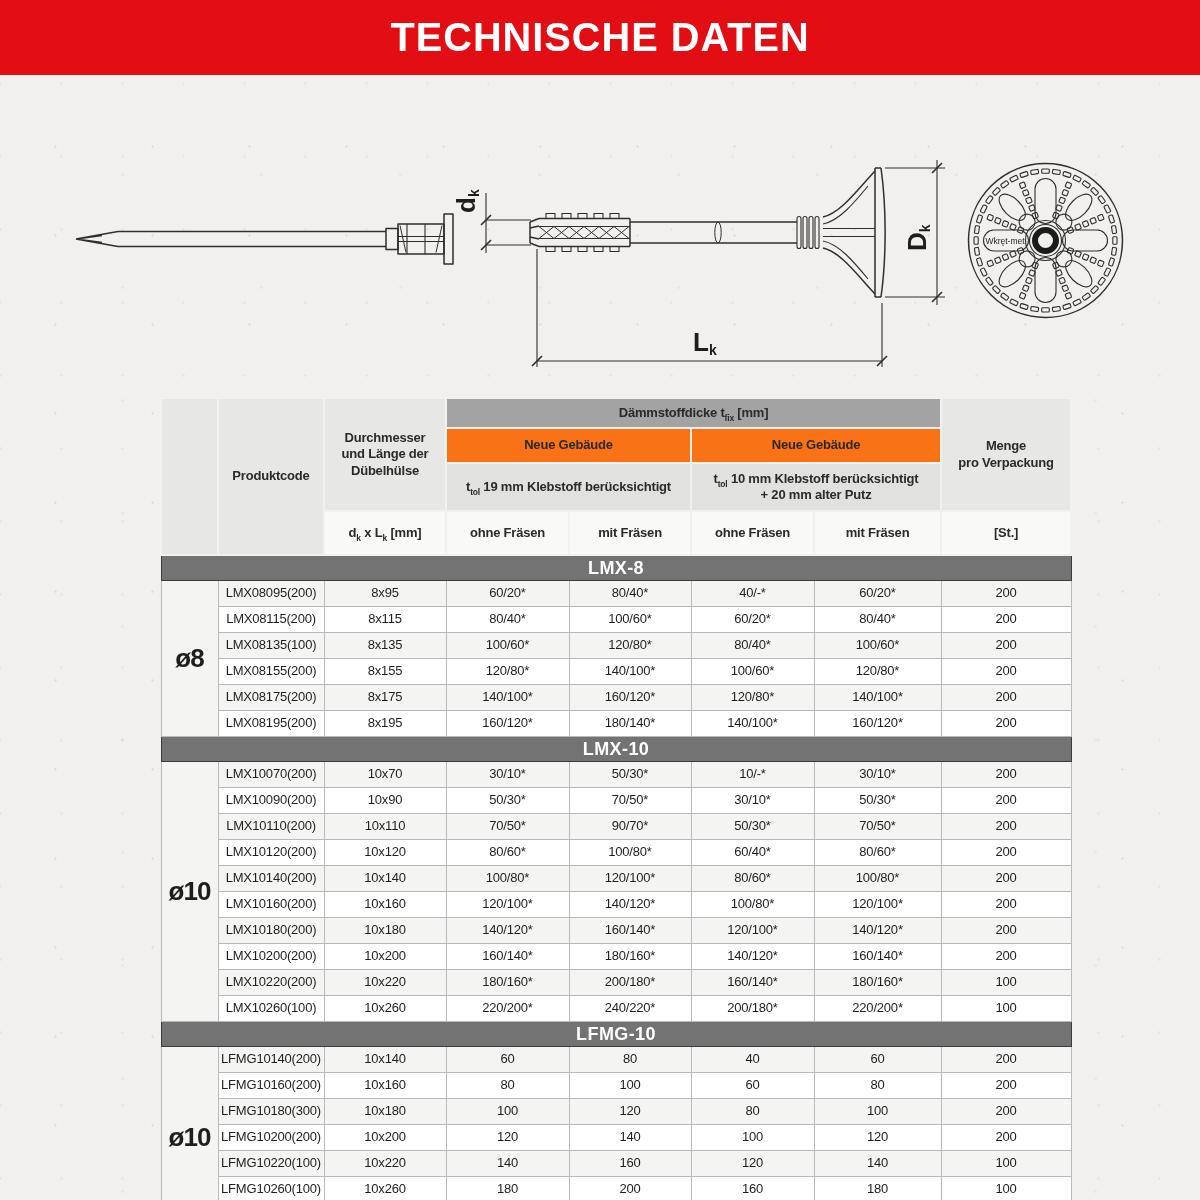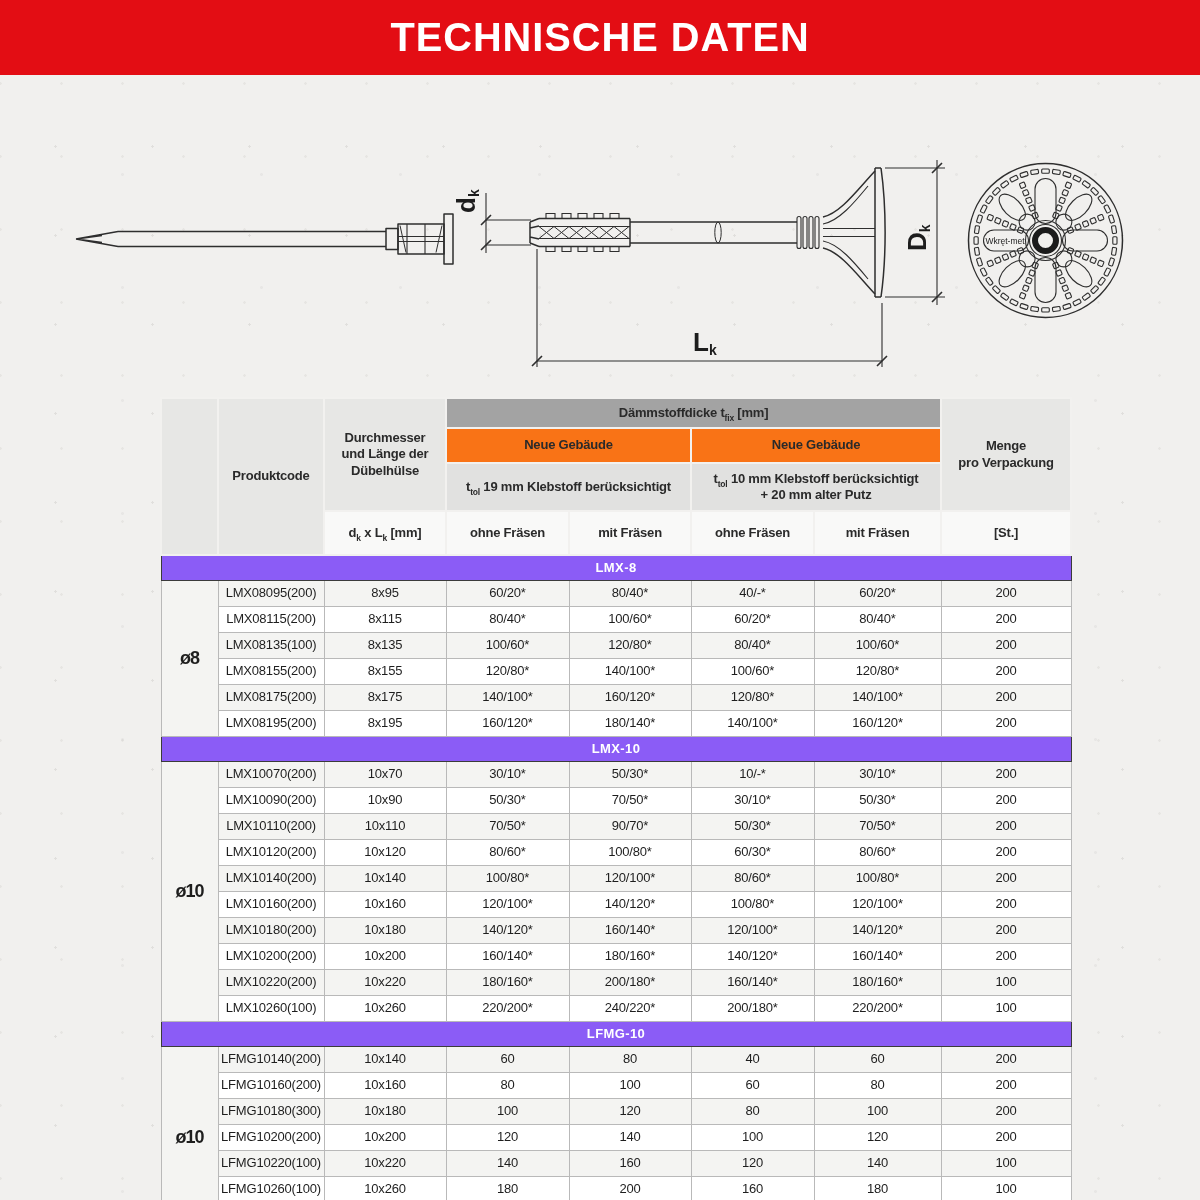--- a/index.html
+++ b/index.html
@@ -47,27 +47,27 @@
   thead th.gA{background:#a3a3a3;}
   thead th.gB{background:#f97316;}
   thead th.gC{background:#e1e1e0;}
   thead th.gS{background:#e7e7e5;}
   thead th.wD{background:#f9f9f8;}
   tr.hA{height:30px;} tr.hB{height:35px;} tr.hC{height:48px;} tr.hD{height:44px;}
   .prewrap{white-space:pre-line;}
   sub{font-size:8.5px;line-height:0;}
   tbody td{border:1px solid #b9b9b9;height:25px;}
   tbody tr.section-bar td{
-    background:#8b5cf6;color:#ffffff;font-weight:bold;height:24px;
-    border:1px solid #3b3b3b;letter-spacing:.4px;font-size:13px;
+    background:#737373;color:#ffffff;font-weight:bold;height:24px;
+    border:1px solid #3b3b3b;letter-spacing:.4px;font-size:18px;
   }
   tbody tr.odd td{background:#f4f4f2;}
   tbody tr.even td{background:#ffffff;}
   tbody td.code{font-weight:normal;}
-  tbody td.dia{background:#ececea;font-weight:bold;font-size:18px;letter-spacing:-1px;}
+  tbody td.dia{background:#ececea;font-weight:bold;font-size:26px;letter-spacing:-1px;}
 </style>
 </head>
 <body>
 
 <div class="sheet">
 
   <div class="banner">
     <h1>TECHNISCHE DATEN</h1>
   </div>
 
@@ -360,21 +360,21 @@
             <td class="val">90/70*</td>
             <td class="val">50/30*</td>
             <td class="val">70/50*</td>
             <td class="val">200</td>
           </tr>
           <tr class="even">
             <td class="code">LMX10120(200)</td>
             <td class="val">10x120</td>
             <td class="val">80/60*</td>
             <td class="val">100/80*</td>
-            <td class="val">60/30*</td>
+            <td class="val">60/40*</td>
             <td class="val">80/60*</td>
             <td class="val">200</td>
           </tr>
           <tr class="odd">
             <td class="code">LMX10140(200)</td>
             <td class="val">10x140</td>
             <td class="val">100/80*</td>
             <td class="val">120/100*</td>
             <td class="val">80/60*</td>
             <td class="val">100/80*</td>

